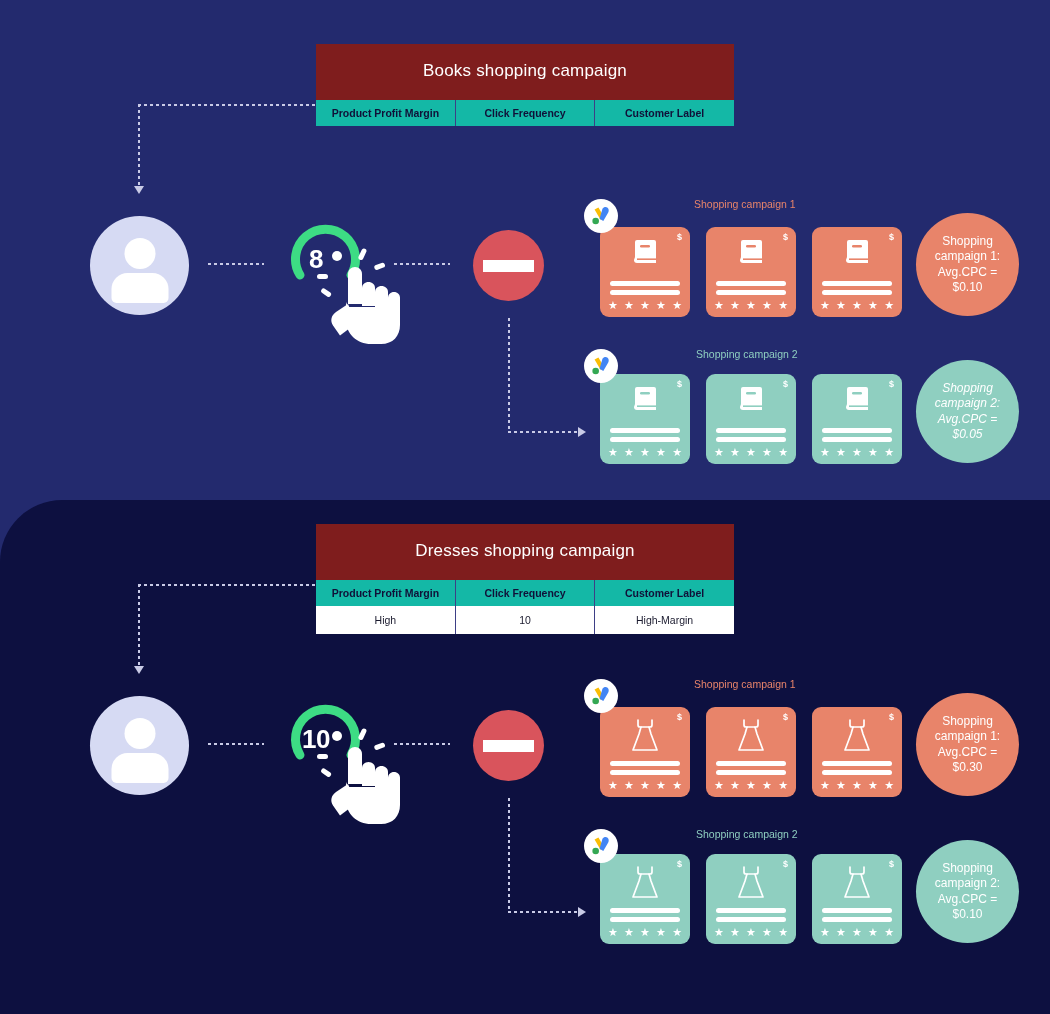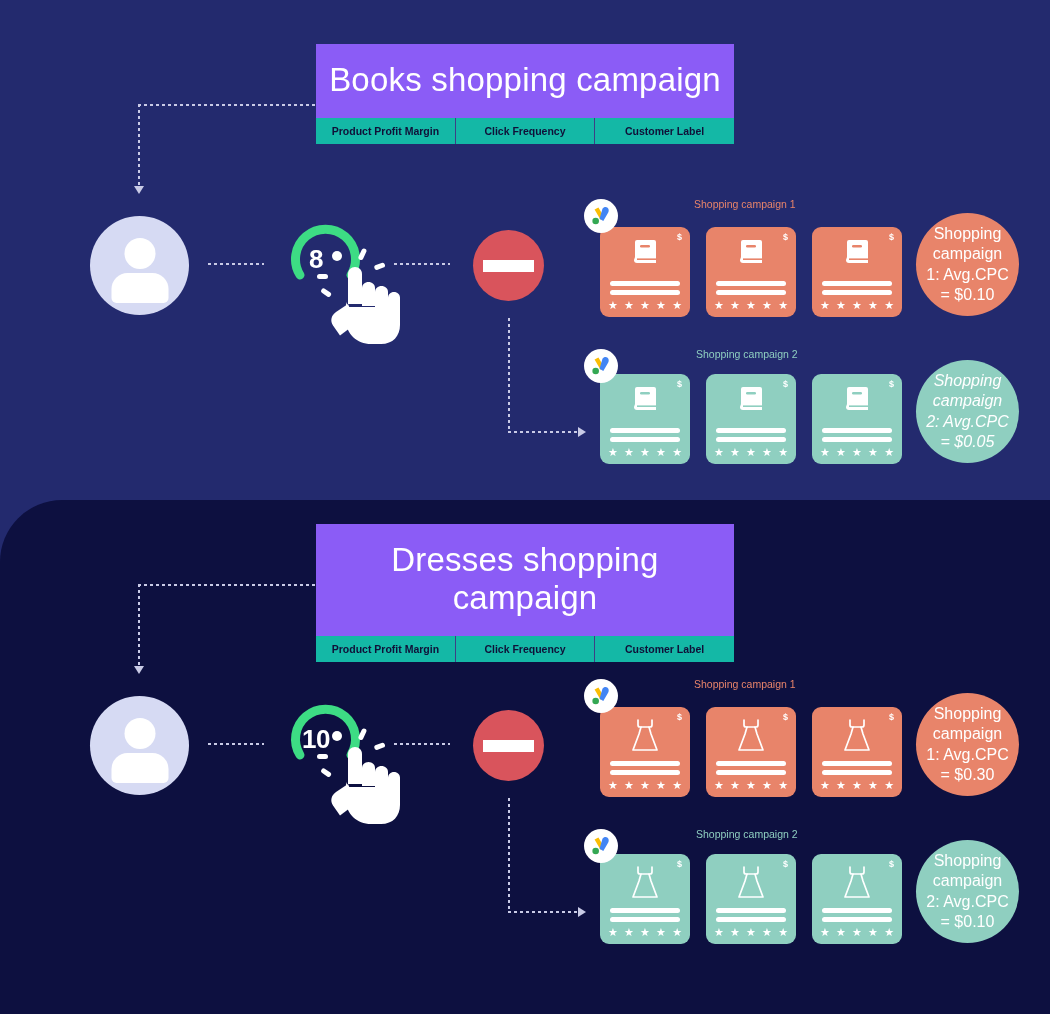--- a/index.html
+++ b/index.html
@@ -27,22 +27,22 @@
   .sec-books  { top: 0; }
   .sec-dress  { top: 480px; }
 
   
   .card {
     position: absolute; left: 316px; top: 44px;
     width: 418px; background:#ffffff;
     box-shadow: 0 0 0 0 transparent;
   }
   .card-title {
-    background: #8b5cf6; color:#fff;
-    font-size: 33px; text-align:center;
+    background: #7f1d1d; color:#fff;
+    font-size: 17px; text-align:center;
     padding: 17px 0 19px 0; letter-spacing: .2px;
   }
   .tbl { width:100%; border-collapse: collapse; table-layout: fixed; }
   .tbl th {
     background:#14b8a6; color:#101038;
     font-size: 10.5px; font-weight:700;
     padding: 7px 2px; text-align:center;
     border-right: 1px solid #3d3f86;
   }
   .tbl th:last-child { border-right: none; }
@@ -145,21 +145,21 @@
   .pcard .stars {
     position:absolute; left:8px; right:8px; bottom:6px;
     display:flex; justify-content:space-between;
     color:#fff; font-size:11px; line-height:1;
   }
 
   
   .bubble {
     position:absolute; width:103px; height:103px; border-radius:50%;
     display:flex; align-items:center; justify-content:center;
-    text-align:center; color:#fff; font-size:16px; line-height:1.28;
+    text-align:center; color:#fff; font-size:12px; line-height:1.28;
     padding: 0 8px;
   }
   .bubble.orange { background:#e8846a; }
   .bubble.teal   { background:#8fcfc0; }
 </style>
 </head>
 <body>
 
 <div class="stage">
   <div class="band-top"></div>
@@ -376,20 +376,25 @@
 
     <div class="card" style="top:44px;">
       <div class="card-title">Dresses shopping campaign</div>
       <table class="tbl">
         <tbody>
             <tr>
           <th>Product Profit Margin</th>
           <th>Click Frequency</th>
           <th>Customer Label</th>
         </tr>
+        <tr>
+          <td>High</td>
+          <td>10</td>
+          <td>High-Margin</td>
+        </tr>
       </tbody>
         </table>
     </div>
 
     <div class="avatar" style="top:216px;">
       <div class="head"></div>
       <div class="body"></div>
     </div>
 
     <div class="dot-h" style="left:208px; top:263px; width:56px;"></div>

